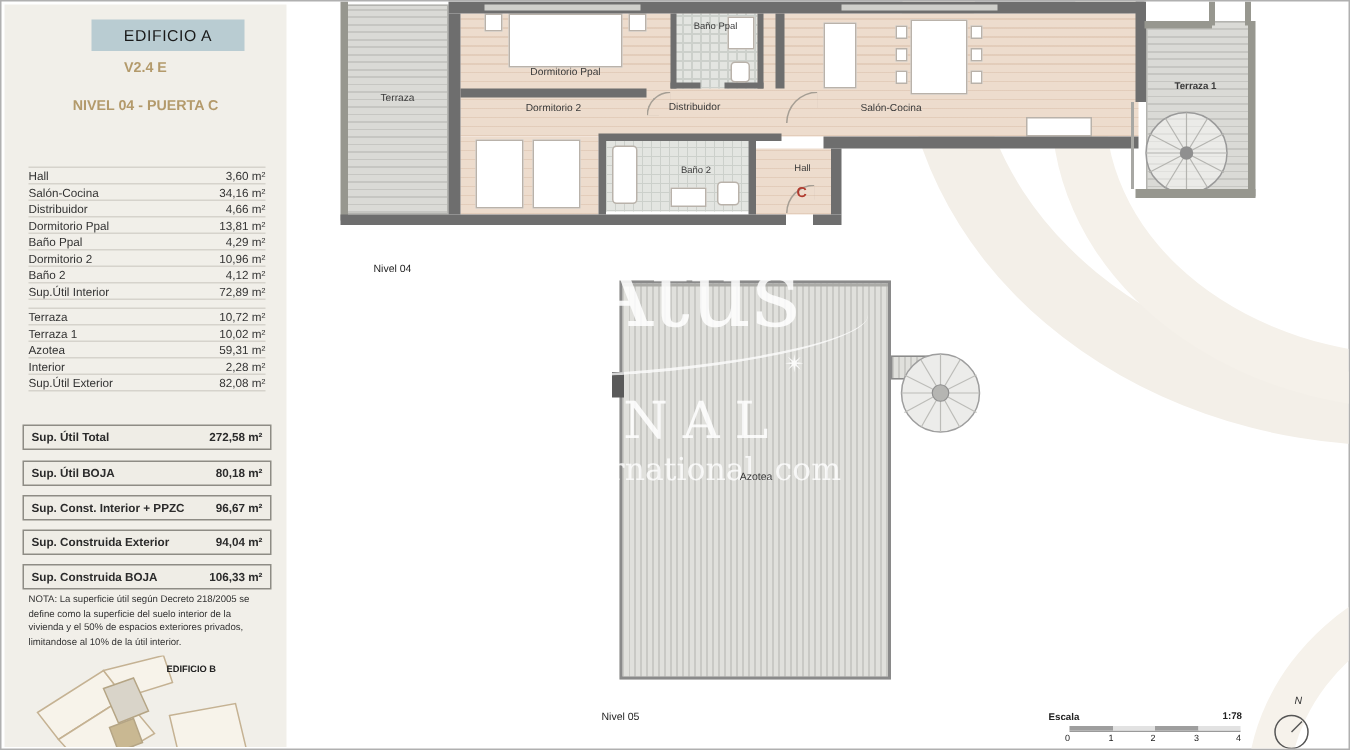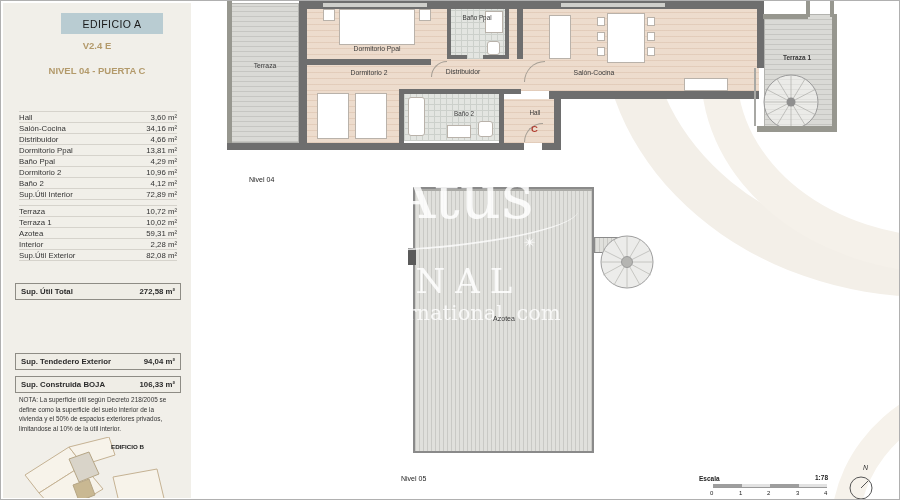--- a/index.html
+++ b/index.html
@@ -126,22 +126,30 @@
       <div class="area-row">
           <span>Sup.Útil Exterior</span>
           <span>82,08 m²</span>
         </div>
     </div>
 
     <div class="sum-box" style="top:280px;">
         <span>Sup. Útil Total</span>
         <span>272,58 m²</span>
       </div>
+    <div class="sum-box" style="top:304px;">
+        <span>Sup. Útil BOJA</span>
+        <span>80,18 m²</span>
+      </div>
+    <div class="sum-box" style="top:327px;">
+        <span>Sup. Const. Interior + PPZC</span>
+        <span>96,67 m²</span>
+      </div>
     <div class="sum-box" style="top:350px;">
-        <span>Sup. Tendedero Exterior</span>
+        <span>Sup. Construida Exterior</span>
         <span>94,04 m²</span>
       </div>
     <div class="sum-box" style="top:373px;">
         <span>Sup. Construida BOJA</span>
         <span>106,33 m²</span>
       </div>
 
     <div class="note">NOTA: La superficie útil según Decreto 218/2005 se define como la superficie del suelo interior de la vivienda y el 50% de espacios exteriores privados, limitandose al 10% de la útil interior.</div>
 
     <div class="siteplan-label">EDIFICIO B</div>

